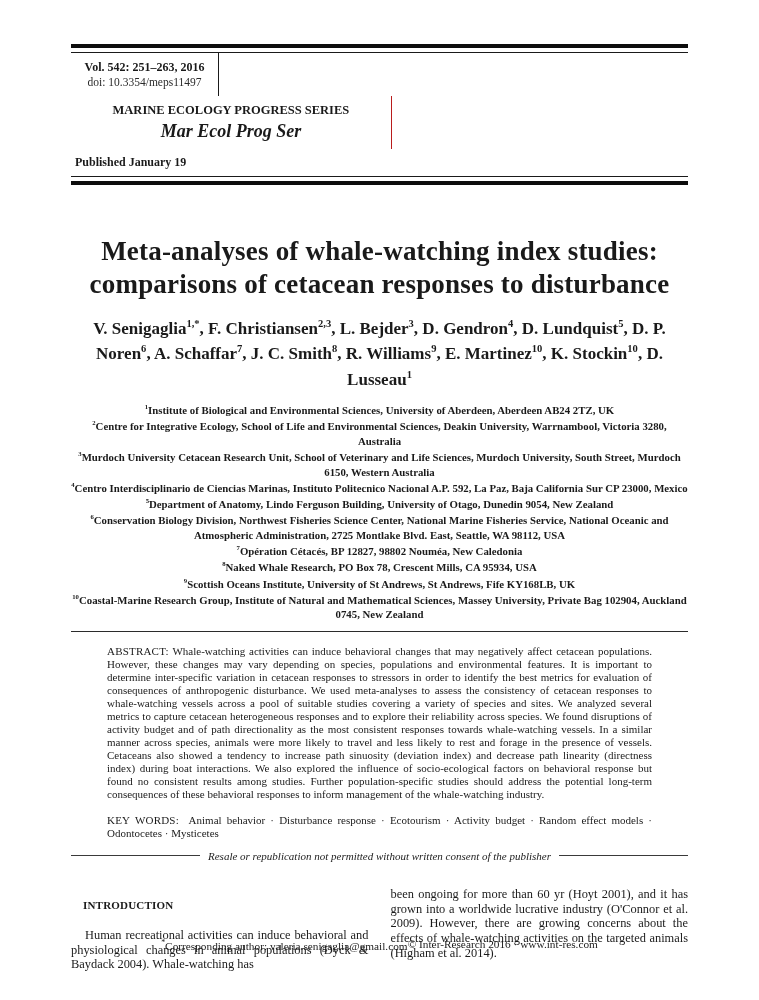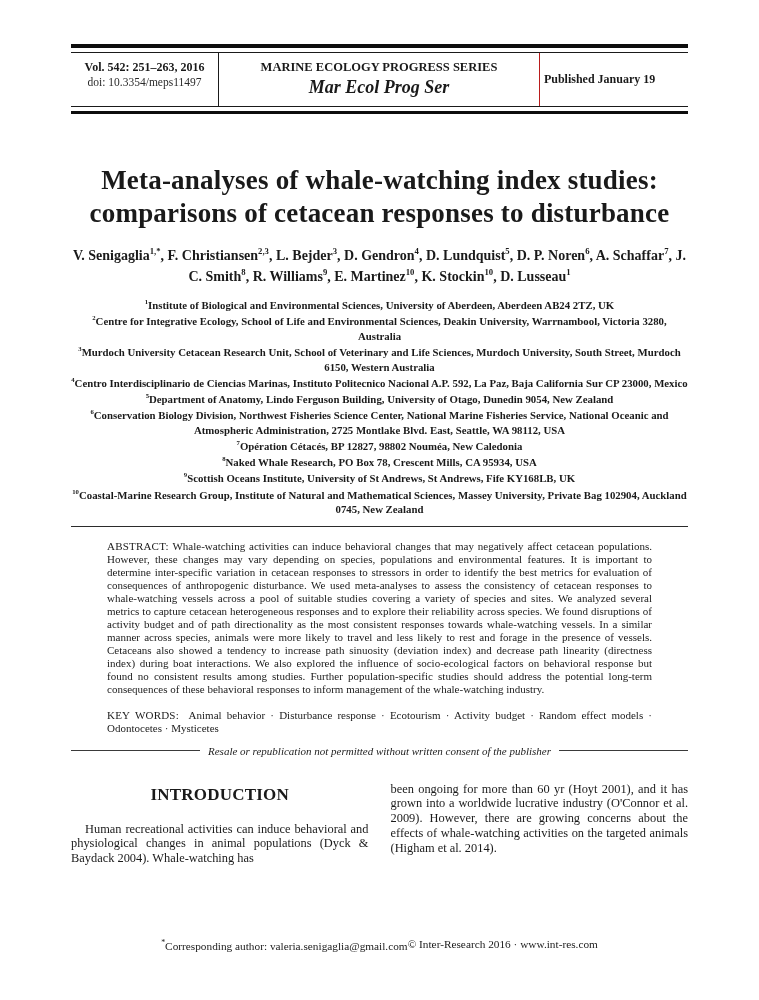--- a/index.html
+++ b/index.html
@@ -16,20 +16,21 @@
     overflow: hidden;
   }
   
   .rule-thick { height: 3.5px; background: #0d0d0d; }
   .header-box {
     display: flex;
     border-top: 1px solid #1a1a1a;
     border-bottom: 1px solid #1a1a1a;
     margin: 4px 0;
     align-items: stretch;
+    flex-direction: column;
   }
   .hcell { box-sizing: border-box; padding: 6px 4px; text-align: center; }
   .hcell-left  { width: 24%; border-right: 1px solid #1a1a1a; }
   .hcell-mid   { width: 52%; border-right: 1px solid #b91c1c; }
   .hcell-right { width: 24%; display: flex; align-items: center; justify-content: flex-start; }
   .vol   { font-weight: bold; font-size: 12px; line-height: 1.35; }
   .doi   { font-size: 11.5px; line-height: 1.35; color: #2a2a2a; }
   .jname { font-weight: bold; font-size: 12.5px; line-height: 1.35; }
   .jabbr { font-weight: bold; font-size: 18px; line-height: 1.35; font-style: italic; }
   .pub   { font-weight: bold; font-size: 12px; }
@@ -39,21 +40,21 @@
     text-align: center;
     font-size: 27px;
     font-weight: bold;
     line-height: 1.22;
     letter-spacing: 0.2px;
   }
   .authors {
     margin-top: 15px;
     text-align: center;
     font-weight: bold;
-    font-size: 14px;
+    font-size: 17px;
     line-height: 1.5;
   }
   .authors sup, .affiliation sup { font-size: 0.62em; line-height: 0; }
   .affiliations { margin-top: 11px; text-align: center; }
   .affiliation {
     font-weight: bold;
     font-size: 10.8px;
     line-height: 1.36;
     margin: 1.5px 0;
   }
@@ -74,23 +75,23 @@
     padding: 0 8px;
     font-style: italic;
     font-size: 11px;
     white-space: nowrap;
     color: #222222;
   }
   
   .columns { display: flex; gap: 22px; margin-top: 25px; }
   .col { width: calc(50% - 11px); box-sizing: border-box; }
   .section-heading {
-    margin: 3px;
-    text-align: center;
-    font-size: 17px;
+    margin: 12px;
+    text-align: left;
+    font-size: 11px;
     font-weight: bold;
     letter-spacing: 0.2px;
   }
   .body-text {
     margin: 17px 0 10px 0;
     text-align: justify;
     font-size: 12.4px;
     line-height: 1.2;
   }
   .body-text.indent { text-indent: 14px; }

